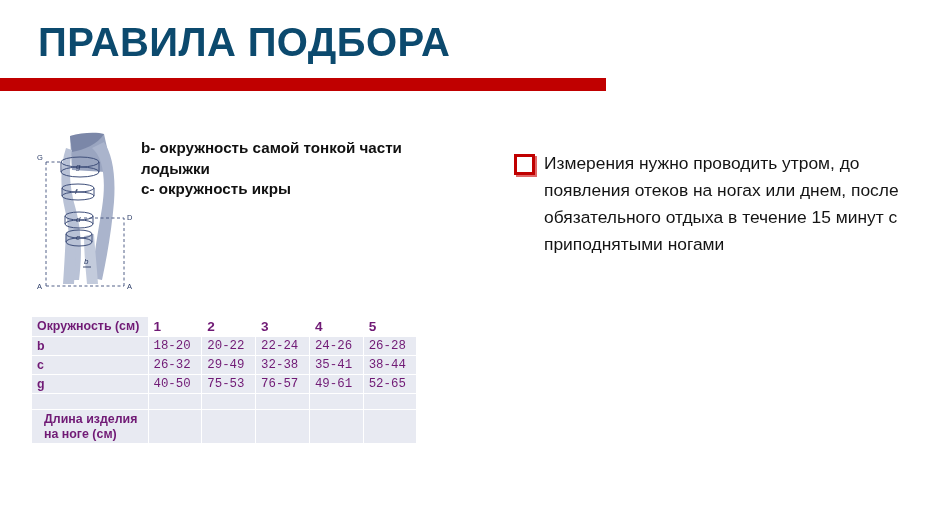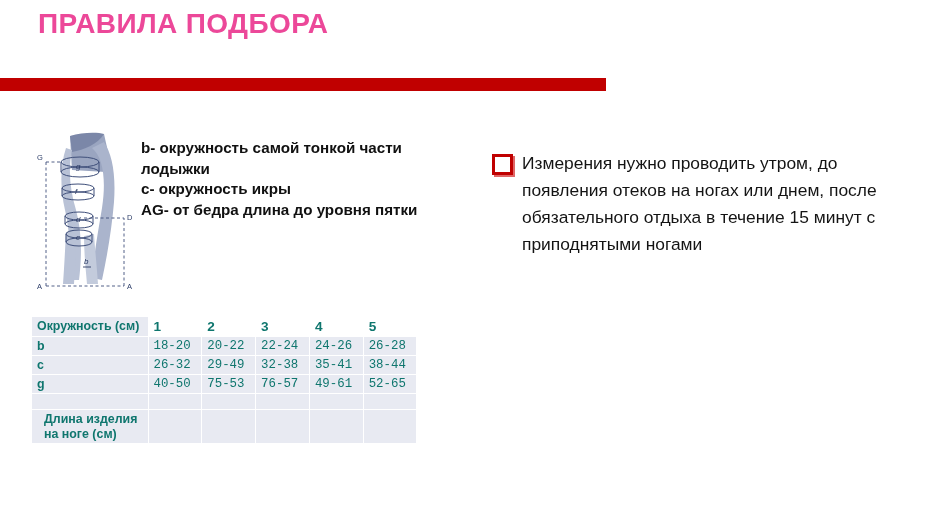--- a/index.html
+++ b/index.html
@@ -5,59 +5,59 @@
   html,body{margin:0;padding:0;}
   body{
     width:928px;height:505px;background:#ffffff;
     font-family:"Liberation Sans","DejaVu Sans",sans-serif;
     color:#231f20;overflow:hidden;position:relative;
   }
   .slide{position:absolute;inset:0;}
 
   
   .title{
-    position:absolute;left:38px;top:8px;
-    font-size:28px;font-weight:bold;letter-spacing:.4px;
-    color:#ec4899;white-space:nowrap;
+    position:absolute;left:38px;top:20px;
+    font-size:40px;font-weight:bold;letter-spacing:.4px;
+    color:#0c4a6e;white-space:nowrap;
   }
   .title-rule{
     position:absolute;left:0;top:78px;width:606px;height:13px;
     background:#c00000;
   }
 
   
   .diagram{position:absolute;left:32px;top:112px;width:108px;height:185px;}
   .diagram svg{display:block;}
 
   
   .legend{
     position:absolute;left:141px;top:138px;width:300px;
     font-size:15.2px;line-height:20.6px;color:#111111;
   }
   .legend div{white-space:pre-wrap;font-weight:bold;}
 
   
   .bullet-block{
-    position:absolute;left:492px;top:150px;width:400px;
+    position:absolute;left:514px;top:150px;width:400px;
   }
   .bullet-row{display:flex;align-items:flex-start;}
   .bullet-mark{
     flex:0 0 auto;width:15px;height:15px;margin-top:4px;margin-right:9px;
     border:3px solid #c00000;background:#ffffff;
     box-shadow:2px 2px 0 0 #e06666;
   }
   .bullet-text{
     font-size:17.4px;line-height:27px;color:#141414;
   }
 
   
   .table-wrap{
     position:absolute;left:32px;top:317px;width:385px;
     background:#e8eaf2;
-    font-size:12.4px;color:#0f766e;
+    font-size:12.4px;color:#701a75;
   }
   table{border-collapse:collapse;width:100%;table-layout:fixed;}
   td,th{
     padding:2px 0 2px 5px;text-align:left;vertical-align:top;
     border-right:1.6px solid #ffffff;
     border-bottom:1.6px solid #ffffff;
     font-weight:normal;white-space:nowrap;
   }
   td:last-child,th:last-child{border-right:1.6px solid #ffffff;}
   col.c0{width:116px;}
@@ -131,21 +131,20 @@
         <text x="44" y="128">c</text>
         <text x="52" y="152">b</text>
         <path d="M51 155 L59 155" stroke="#2b3a63" stroke-width="0.9"></path>
       </g>
     </svg>
   </div>
 
   <div class="legend">
     <div>b- окружность самой тонкой части лодыжки</div>
     <div>c- окружность икры</div>
-    <div>AG- от бедра длина до уровня пятки</div>
   </div>
 
   <div class="bullet-block">
     <div class="bullet-row">
       <span class="bullet-mark"></span>
       <span class="bullet-text">Измерения нужно проводить утром, до появления отеков на ногах или днем, после обязательного отдыха в течение 15 минут с приподнятыми ногами</span>
     </div>
   </div>
 
   <div class="table-wrap">

